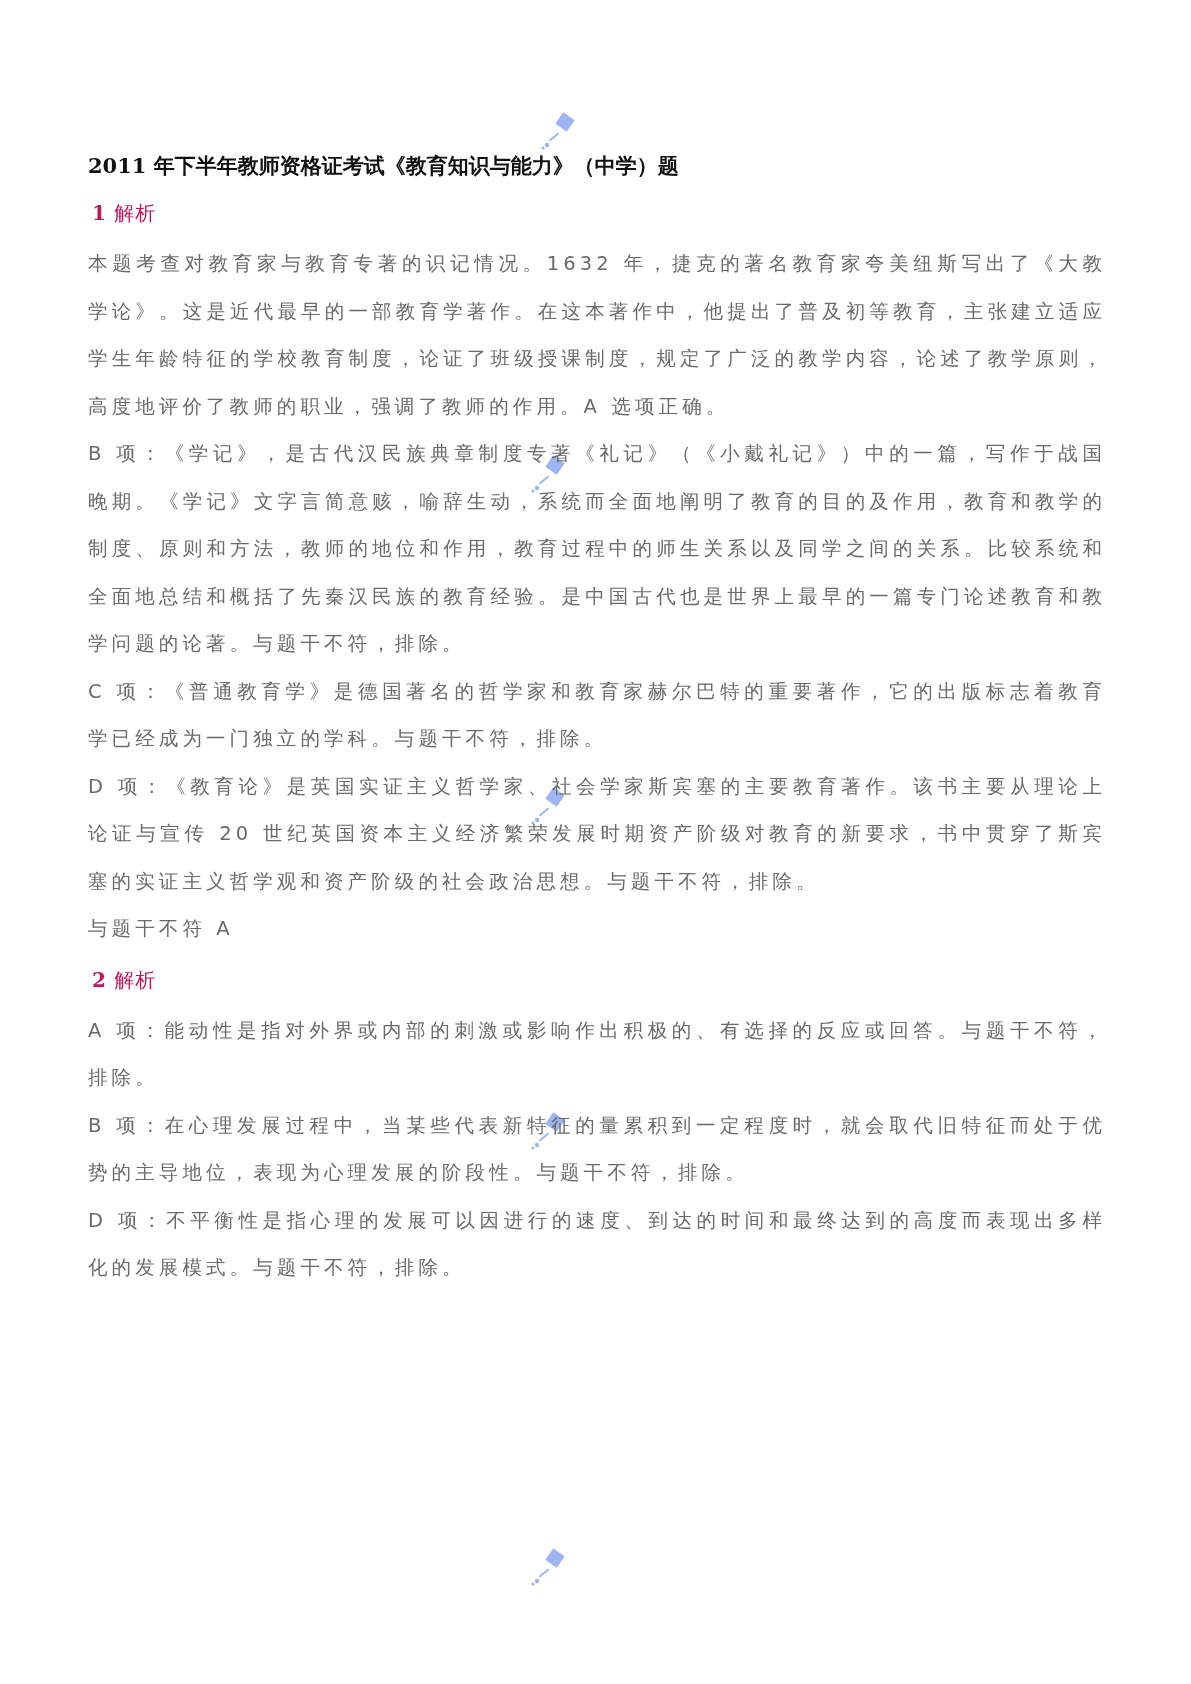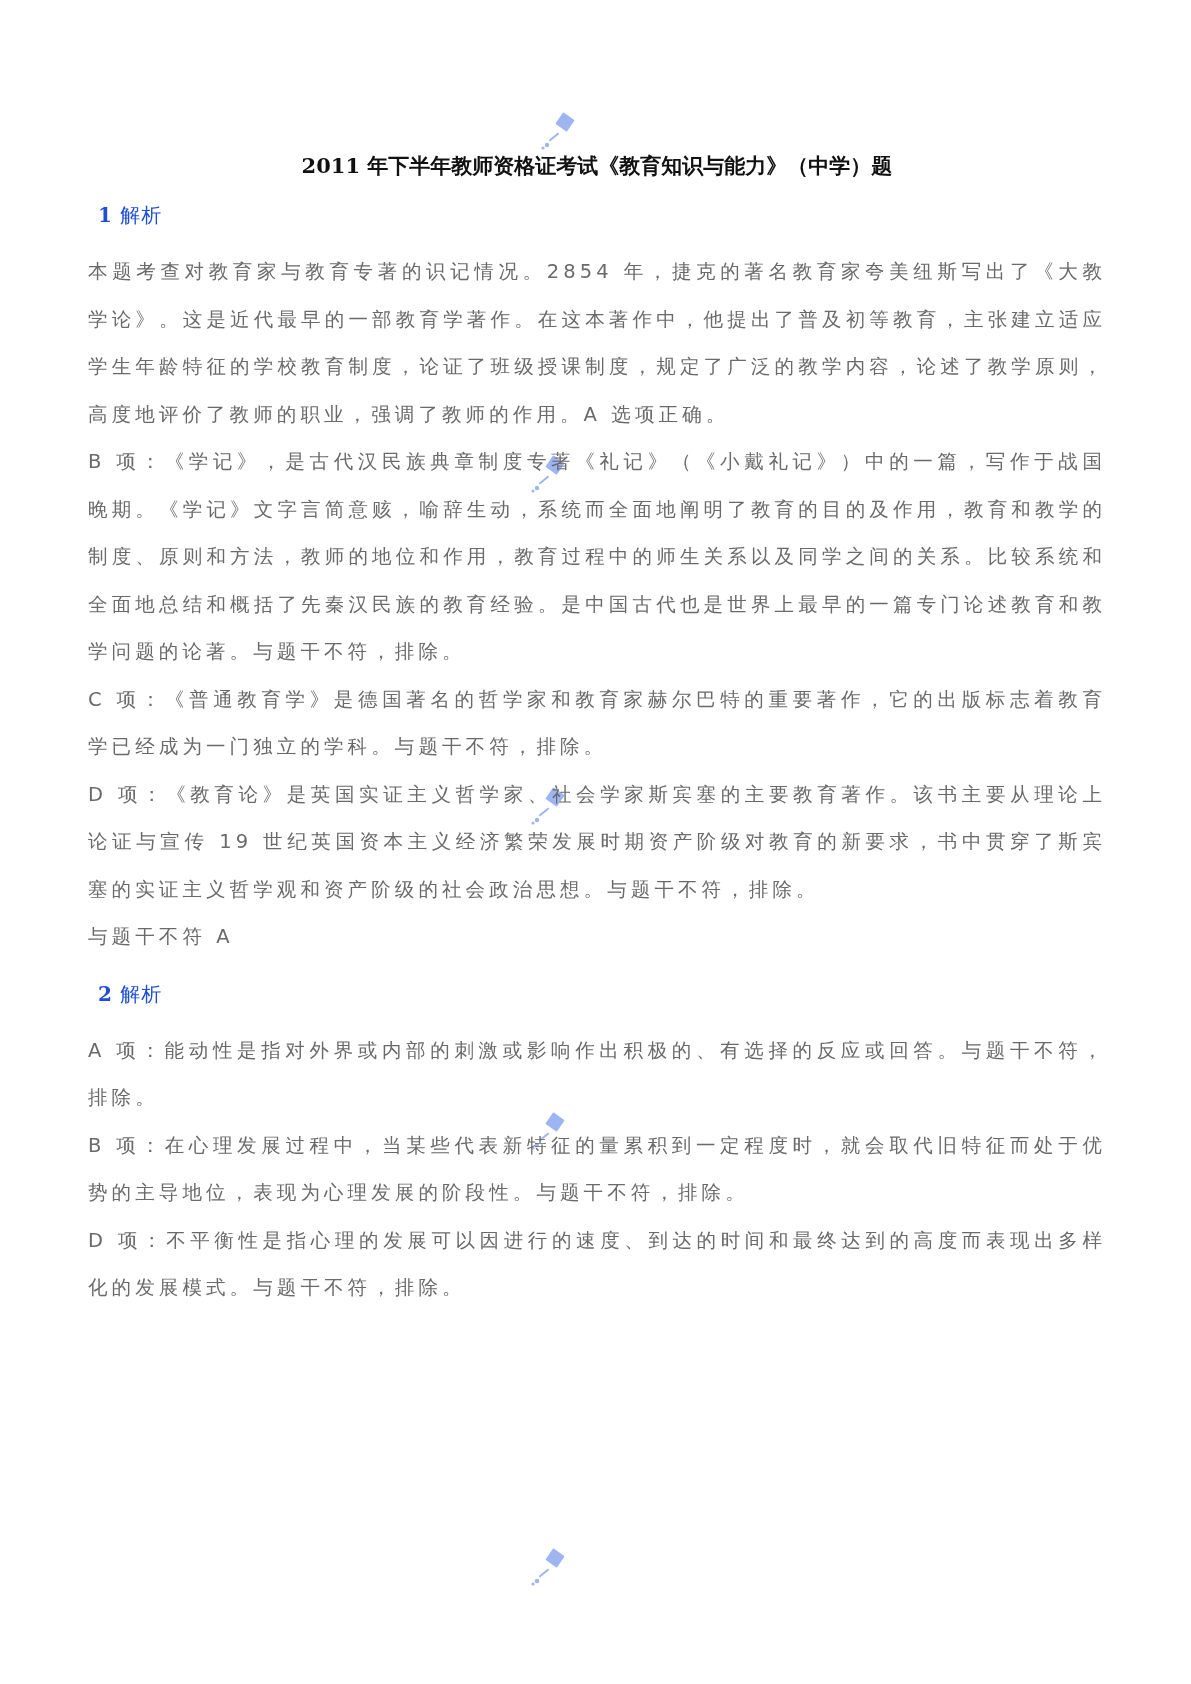--- a/index.html
+++ b/index.html
@@ -14,37 +14,37 @@
     overflow: hidden;
     font-family: "DejaVu Sans", "Liberation Sans", sans-serif;
   }
   .page {
     position: absolute;
     left: 88px;
     top: 150px;
     width: 1018px;
   }
   .doc-title {
-    text-align: center;
+    text-align: left;
     font-family: "DejaVu Serif", "Liberation Serif", serif;
     font-weight: bold;
     font-size: 21px;
     color: #111111;
     margin: 0 0 8px 0;
     height: 32px;
     line-height: 32px;
     letter-spacing: 0px;
   }
   .section-heading {
     font-size: 20px;
-    color: #1d4ed8;
+    color: #be185d;
     font-weight: normal;
     height: 46px;
     line-height: 46px;
-    margin: 10px;
+    margin: 4px;
     letter-spacing: 1px;
   }
   .section-heading .num {
     font-family: "DejaVu Serif", "Liberation Serif", serif;
     font-weight: bold;
   }
   .para {
     margin: 0;
     font-size: 19.5px;
     color: #6a6a6a;
@@ -106,24 +106,24 @@
 </svg>
 
 <div class="page">
   <h1 class="doc-title">2011 年下半年教师资格证考试《教育知识与能力》（中学）题</h1>
 
   <section>
     <h2 class="section-heading">
       <span class="num">1</span>
       <span>解析</span>
     </h2>
-    <p class="para">本题考查对教育家与教育专著的识记情况。2854 年，捷克的著名教育家夸美纽斯写出了《大教学论》。这是近代最早的一部教育学著作。在这本著作中，他提出了普及初等教育，主张建立适应学生年龄特征的学校教育制度，论证了班级授课制度，规定了广泛的教学内容，论述了教学原则，高度地评价了教师的职业，强调了教师的作用。A 选项正确。</p>
+    <p class="para">本题考查对教育家与教育专著的识记情况。1632 年，捷克的著名教育家夸美纽斯写出了《大教学论》。这是近代最早的一部教育学著作。在这本著作中，他提出了普及初等教育，主张建立适应学生年龄特征的学校教育制度，论证了班级授课制度，规定了广泛的教学内容，论述了教学原则，高度地评价了教师的职业，强调了教师的作用。A 选项正确。</p>
     <p class="para">B 项：《学记》，是古代汉民族典章制度专著《礼记》（《小戴礼记》）中的一篇，写作于战国晚期。《学记》文字言简意赅，喻辞生动，系统而全面地阐明了教育的目的及作用，教育和教学的制度、原则和方法，教师的地位和作用，教育过程中的师生关系以及同学之间的关系。比较系统和全面地总结和概括了先秦汉民族的教育经验。是中国古代也是世界上最早的一篇专门论述教育和教学问题的论著。与题干不符，排除。</p>
     <p class="para">C 项：《普通教育学》是德国著名的哲学家和教育家赫尔巴特的重要著作，它的出版标志着教育学已经成为一门独立的学科。与题干不符，排除。</p>
-    <p class="para">D 项：《教育论》是英国实证主义哲学家、社会学家斯宾塞的主要教育著作。该书主要从理论上论证与宣传 19 世纪英国资本主义经济繁荣发展时期资产阶级对教育的新要求，书中贯穿了斯宾塞的实证主义哲学观和资产阶级的社会政治思想。与题干不符，排除。</p>
+    <p class="para">D 项：《教育论》是英国实证主义哲学家、社会学家斯宾塞的主要教育著作。该书主要从理论上论证与宣传 20 世纪英国资本主义经济繁荣发展时期资产阶级对教育的新要求，书中贯穿了斯宾塞的实证主义哲学观和资产阶级的社会政治思想。与题干不符，排除。</p>
     <p class="para">与题干不符 A</p>
   </section>
 
   <section>
     <h2 class="section-heading">
       <span class="num">2</span>
       <span>解析</span>
     </h2>
     <p class="para">A 项：能动性是指对外界或内部的刺激或影响作出积极的、有选择的反应或回答。与题干不符，排除。</p>
     <p class="para">B 项：在心理发展过程中，当某些代表新特征的量累积到一定程度时，就会取代旧特征而处于优势的主导地位，表现为心理发展的阶段性。与题干不符，排除。</p>

